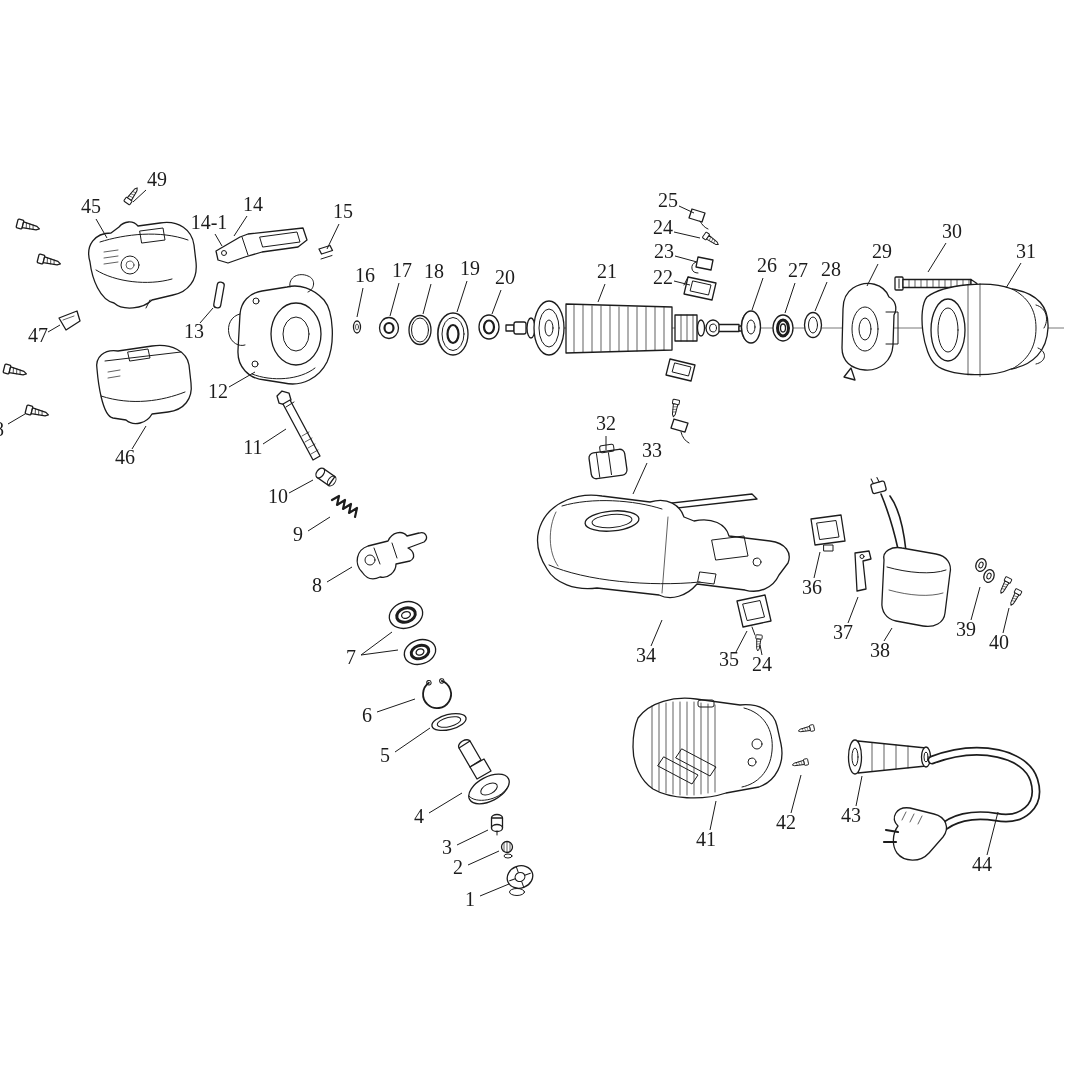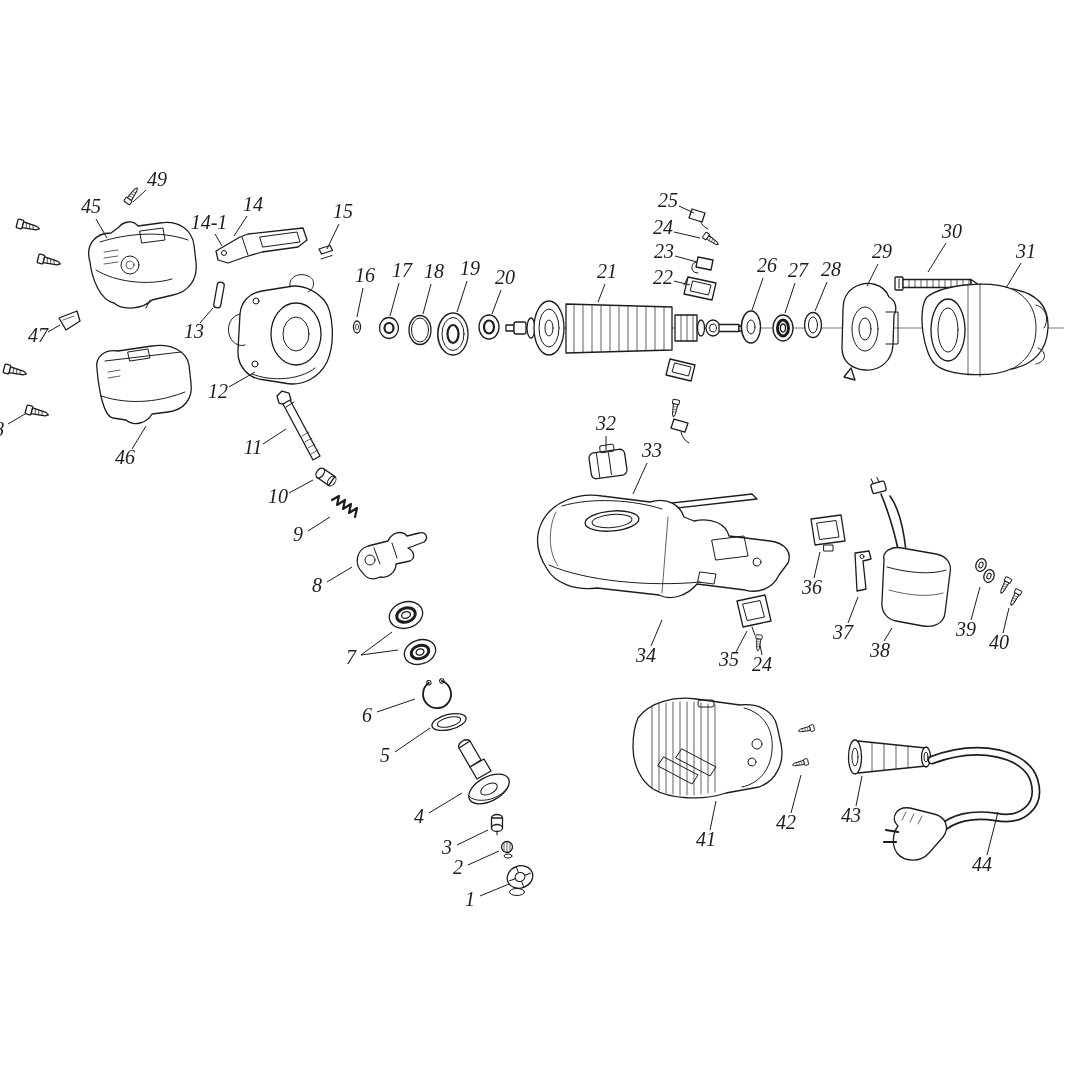--- a/index.html
+++ b/index.html
@@ -1,18 +1,18 @@
 <!DOCTYPE html>
 <html style="--ink: #1c1c1c; --bg: #ffffff;"><head>
 <meta charset="utf-8">
 <title>Exploded Parts Diagram</title>
 <style>
   :root { --ink:#1c1c1c; --bg:#ffffff; }
   html,body { margin:0; padding:0; background:var(--bg); }
-  .stage { width:881px; height:1069px; position:relative; background:var(--bg);font-style:italic; }
+  .stage { width:881px; height:1069px; position:relative; background:var(--bg); }
   svg { display:block; }
   .ol   { fill:#fff; stroke:var(--ink); stroke-width:1.3; stroke-linejoin:round; }
   .ln   { fill:none; stroke:var(--ink); stroke-width:1; stroke-linecap:round; stroke-linejoin:round; }
   .thin { stroke-width:.7; }
   .sw2  { stroke-width:2.2; }
   .sw3  { stroke-width:3; }
   .axis { stroke:#555; stroke-width:.8; fill:none; }
   .cable-outer { fill:none; stroke:var(--ink); stroke-width:9; stroke-linecap:round; }
   .cable-inner { fill:none; stroke:#fff; stroke-width:5.6; stroke-linecap:round; }
   .leader { stroke:var(--ink); stroke-width:1; }

